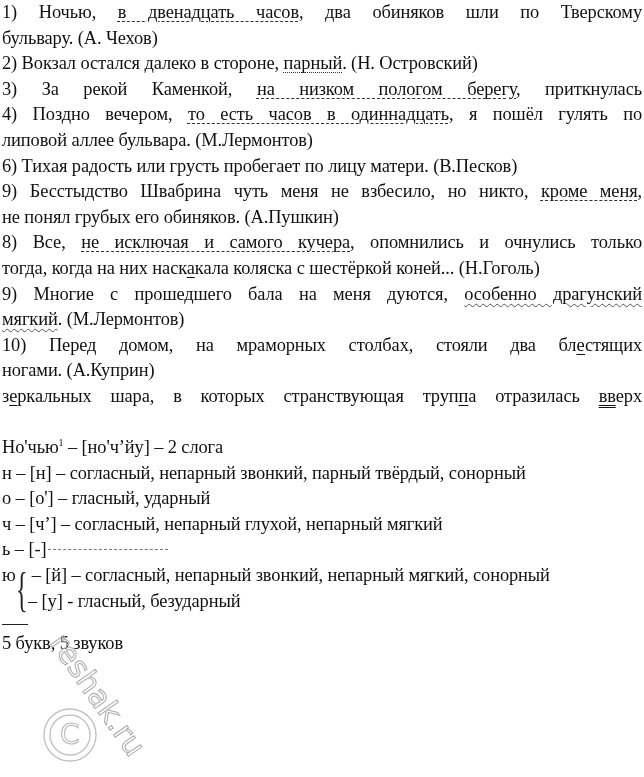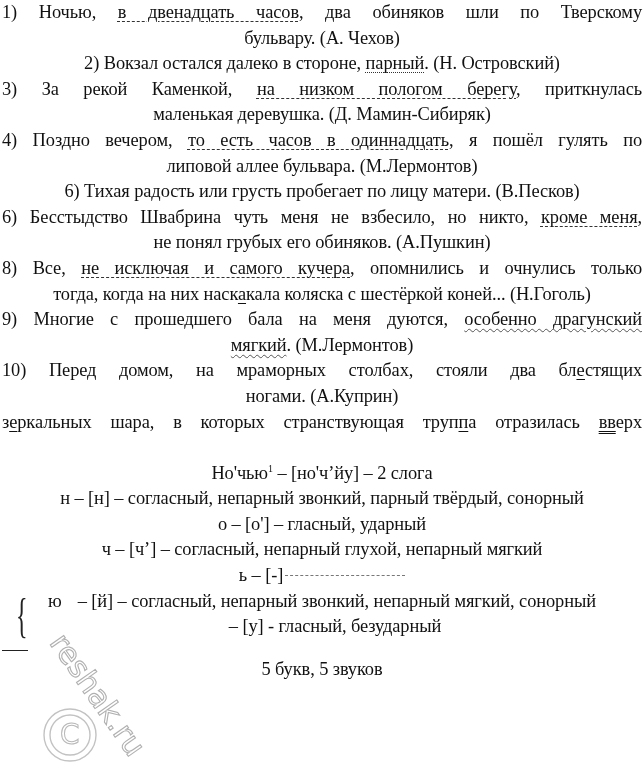--- a/index.html
+++ b/index.html
@@ -20,21 +20,20 @@
     left: 2px;
     top: 0;
     width: 640px;
   }
   .line {
     font-size: 18.4px;
     line-height: 25.6px;
     height: 25.6px;
     white-space: nowrap;
     letter-spacing: -0.1px;
-    text-align: center;
   }
   .justify {
     text-align: justify;
     text-align-last: justify;
   }
   .ul-dashed {
     text-decoration: underline dashed #333;
     text-underline-offset: 3px;
     text-decoration-thickness: 1px;
   }
@@ -104,31 +103,30 @@
   <div id="sentences">
       <div>
         <div class="line justify"><span>1) Ночью, </span><span class="ul-dashed">в двенадцать часов</span><span>, два обиняков шли по Тверскому</span></div>
         <div class="line"><span>бульвару. (А. Чехов)</span></div>
       </div>
       <div>
         <div class="line"><span>2) Вокзал остался далеко в стороне, </span><span class="ul-dotted">парный</span><span>. (Н. Островский)</span></div>
       </div>
       <div>
         <div class="line justify"><span>3) За рекой Каменкой, </span><span class="ul-dashed">на низком пологом берегу</span><span>, приткнулась</span></div>
-        <div class="line"><span>маленькая деревушка. (Д. Мамин-Сибиряк)</span></div>
       </div>
       <div>
         <div class="line justify"><span>4) Поздно вечером, </span><span class="ul-dashed">то есть часов в одиннадцать</span><span>, я пошёл гулять по</span></div>
         <div class="line"><span>липовой аллее бульвара. (М.Лермонтов)</span></div>
       </div>
       <div>
         <div class="line"><span>6) Тихая радость или грусть пробегает по лицу матери. (В.Песков)</span></div>
       </div>
       <div>
-        <div class="line justify"><span>6) Бесстыдство Швабрина чуть меня не взбесило, но никто, </span><span class="ul-dashed">кроме меня</span><span>,</span></div>
+        <div class="line justify"><span>9) Бесстыдство Швабрина чуть меня не взбесило, но никто, </span><span class="ul-dashed">кроме меня</span><span>,</span></div>
         <div class="line"><span>не понял грубых его обиняков. (А.Пушкин)</span></div>
       </div>
       <div>
         <div class="line justify"><span>8) Все, </span><span class="ul-dashed">не исключая и самого кучера</span><span>, опомнились и очнулись только</span></div>
         <div class="line"><span>тогда, когда на них наск</span><span class="ul-solid">а</span><span>кала коляска с шестёркой коней... (Н.Гоголь)</span></div>
       </div>
       <div>
         <div class="line justify"><span>9) Многие с прошедшего бала на меня дуются, </span><span class="ul-wavy">особенно драгунский</span></div>
         <div class="line"><span class="ul-wavy">мягкий</span><span>. (М.Лермонтов)</span></div>
       </div>

